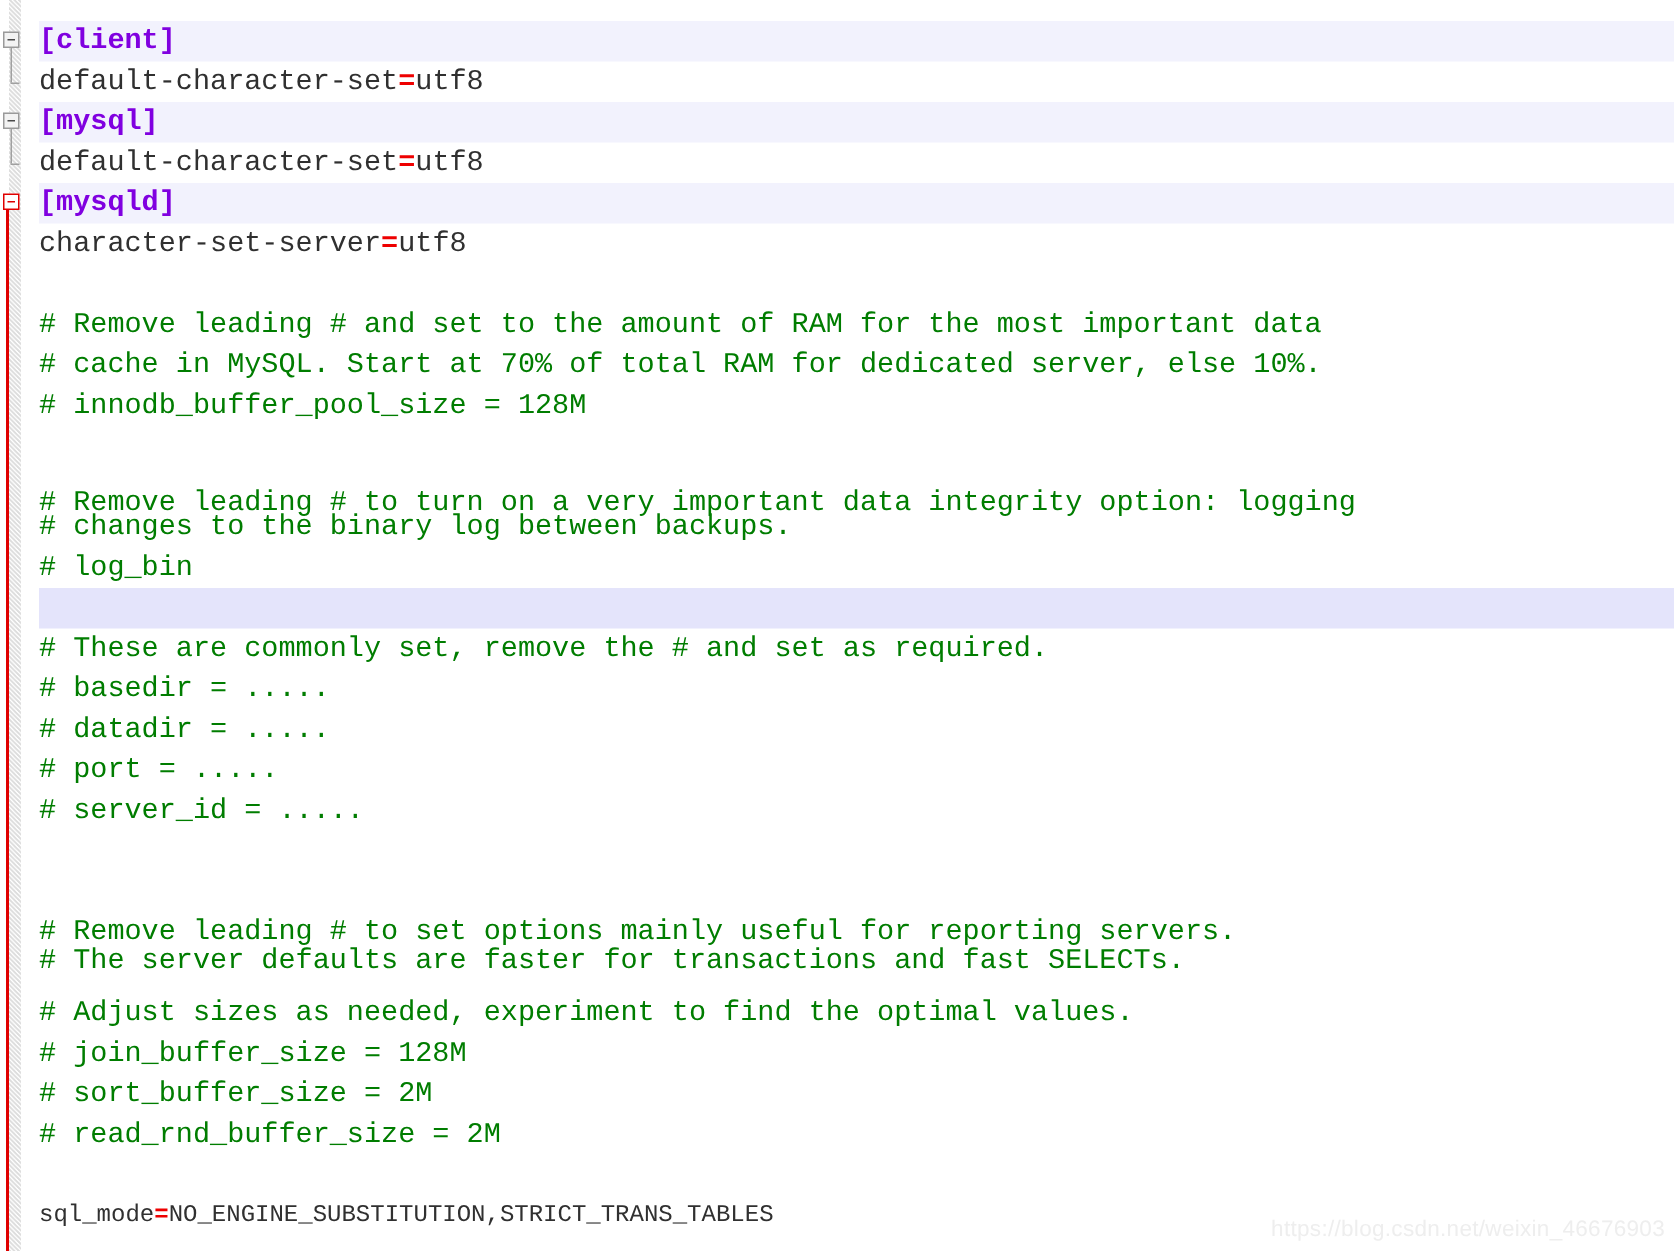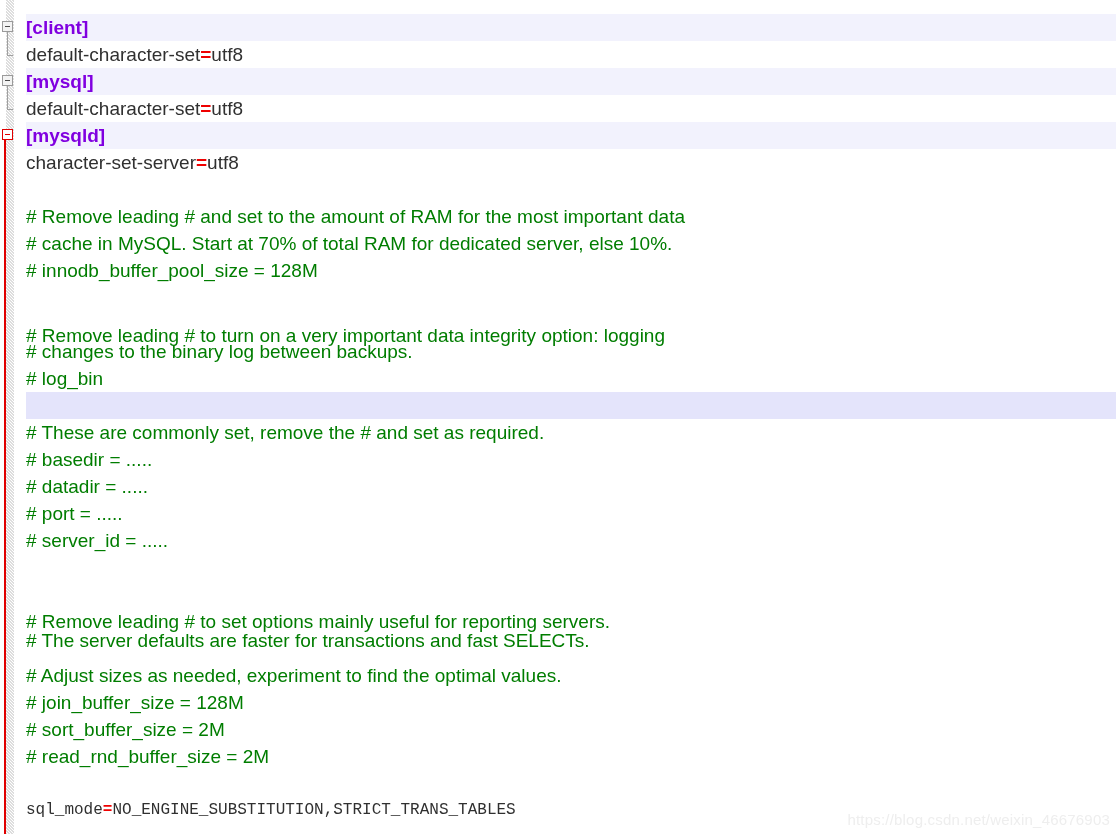--- a/index.html
+++ b/index.html
@@ -99,21 +99,21 @@
   .line {
     position: absolute;
     left: 0;
     width: 1116px;
     height: 27px;
     line-height: 27px;
     white-space: pre;
     font-size: 19px;
     letter-spacing: 0px;
     color: #303030;
-    font-family: Liberation Sans, sans-serif;
+    font-family: Liberation Mono, monospace;
   }
   .line .txt {
     position: absolute;
     left: 26px;
     top: 0;
   }
   .line.section      { background: #f2f2fd; }
   .line.cursorline   { background: #e4e4fb; }
 
   .tok-section {

